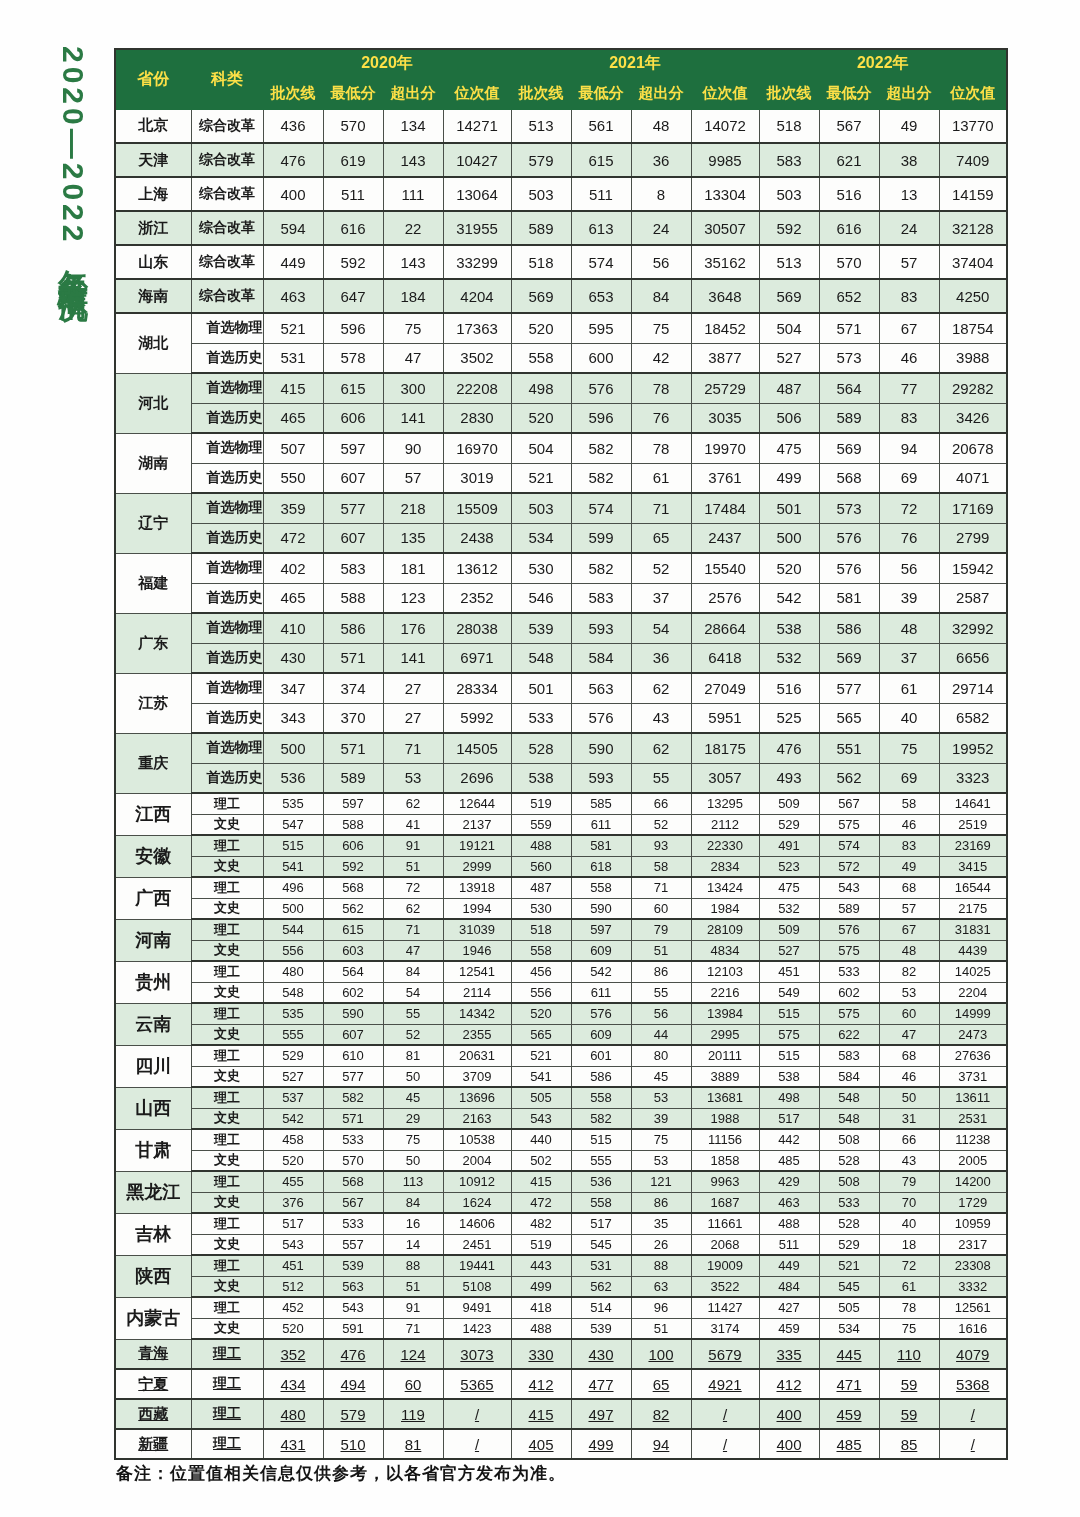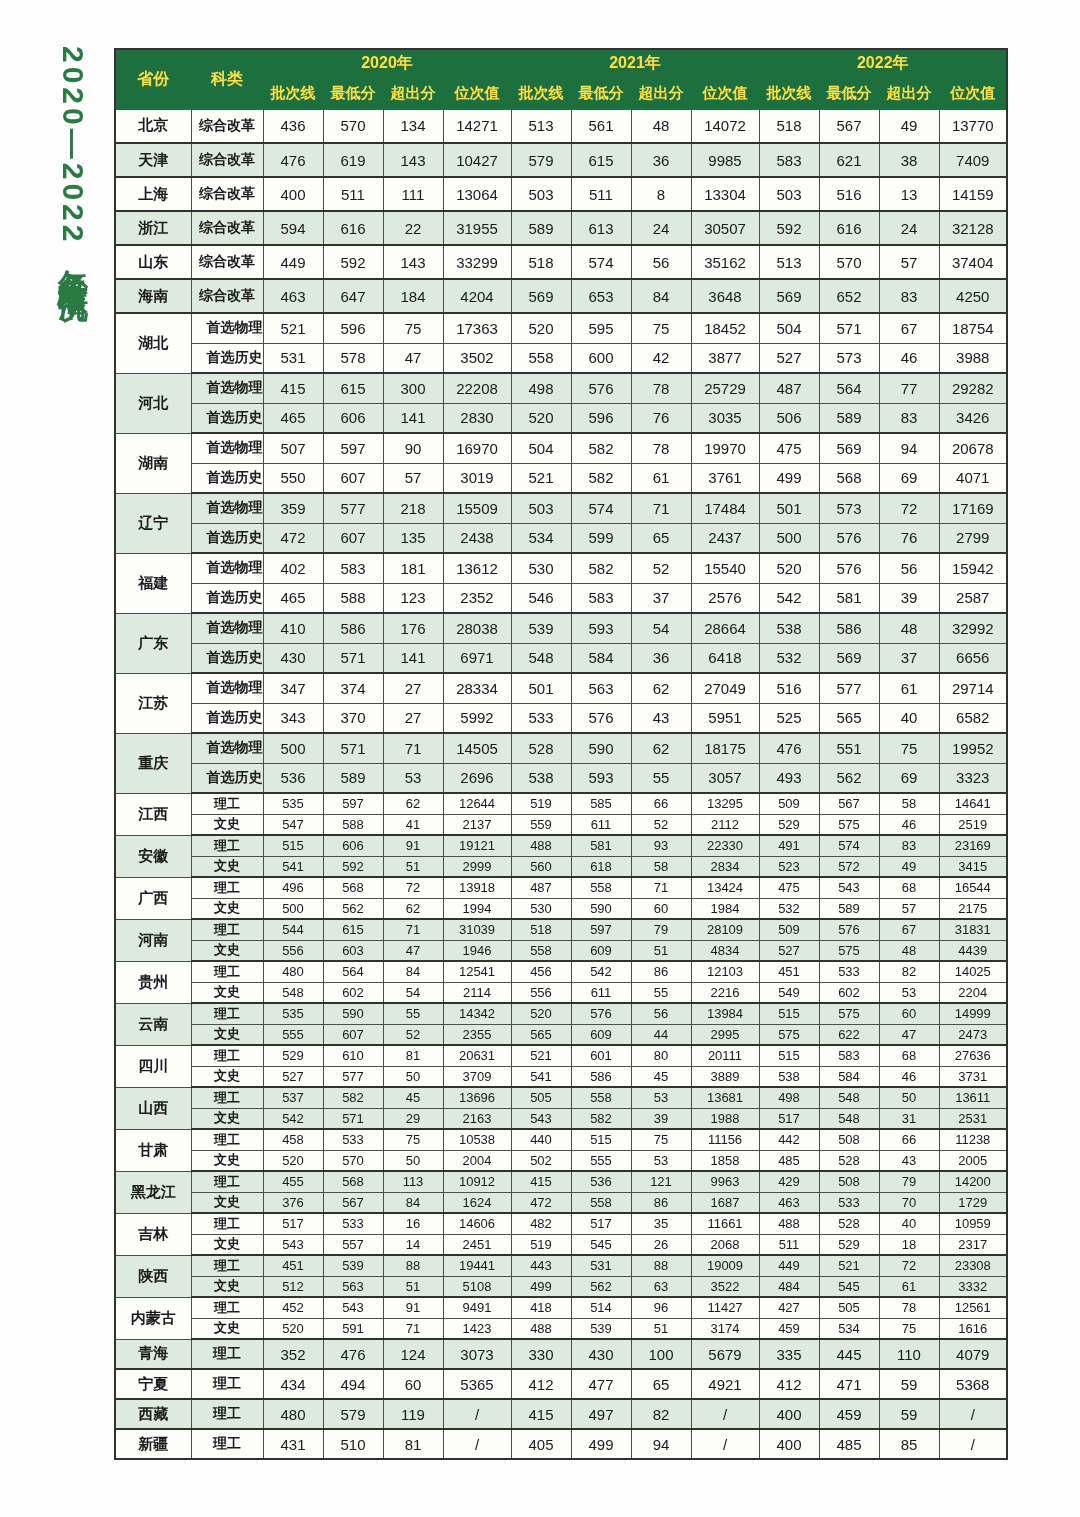--- a/index.html
+++ b/index.html
@@ -40,22 +40,22 @@
   tbody tr.shaded td{background:var(--shade-green);}
   tbody tr.group-end td{border-bottom:2px solid var(--border-heavy);}
   tbody td.province{font-weight:bold;font-size:16px;margin-top:6px;}
   tbody td.category{font-weight:bold;}
   tr.size-lg td{height:34px;font-size:15px;}
   tr.size-lg td.category{font-size:14px;}
   tr.size-md td{height:30px;font-size:15px;}
   tr.size-md td.category{font-size:14px;text-align:right;}
   tr.size-sm td{height:21px;font-size:13px;}
   tr.size-sm td.category{font-size:13px;}
-  tr.size-sm td.province{font-size:15px;}
-  tr.size-bt td{height:30px;font-size:15px;}
+  tr.size-sm td.province{font-size:18px;}
+  tr.size-bt td{height:30px;font-size:15px;text-decoration:underline;}
   tr.size-bt td.category{font-size:14px;}
   table{border:2px solid var(--border-heavy);}
 
   
   .note{
     position:absolute;left:116px;top:1462px;
     font-size:17px;font-weight:bold;color:#141414;letter-spacing:1px;
   }
 </style>
 </head>
@@ -915,14 +915,15 @@
             <td class="val">/</td>
             <td class="val">400</td>
             <td class="val">485</td>
             <td class="val">85</td>
             <td class="val">/</td>
           </tr>
         </tbody>
     </table>
   </div>
 
+  <div class="note">备注：位置值相关信息仅供参考，以各省官方发布为准。</div>
 
 </div>
 
 </body></html>

